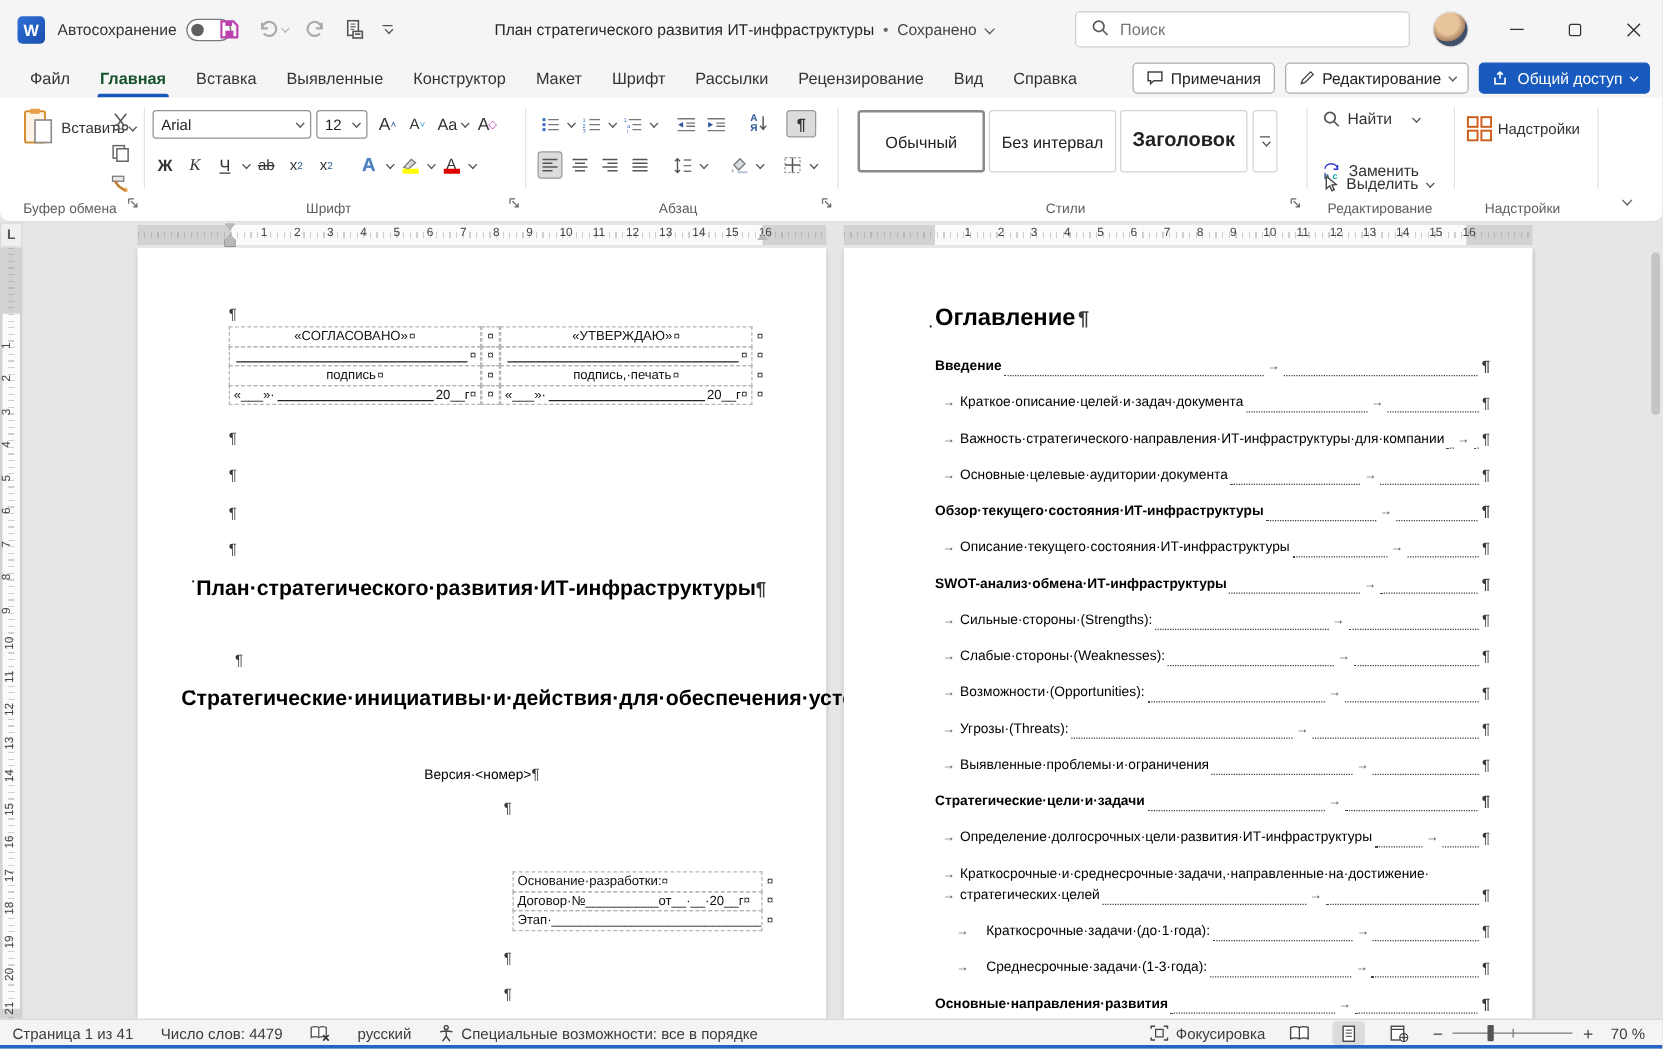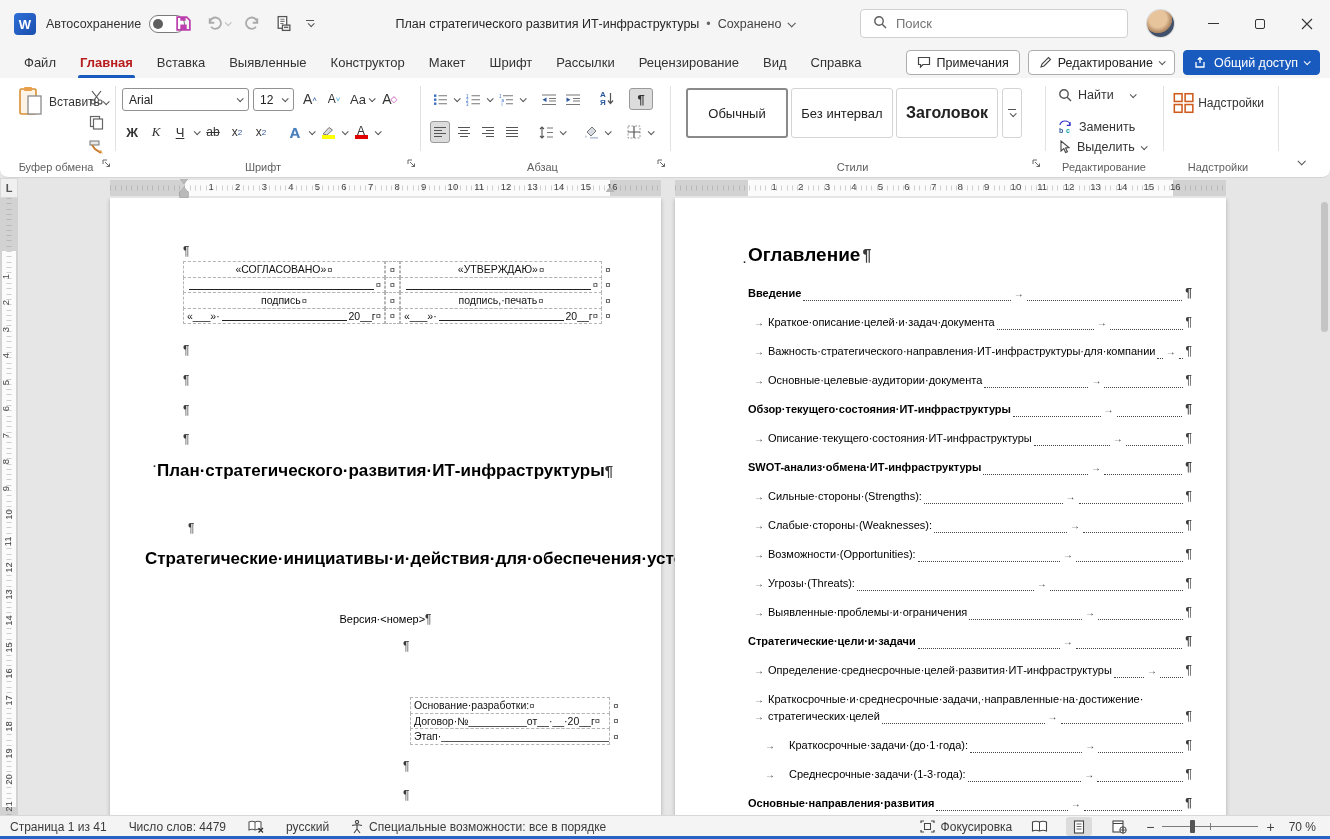--- a/index.html
+++ b/index.html
@@ -27,21 +27,21 @@
     background:radial-gradient(circle at 40% 32%, #e7c49c 0 36%, #a9825f 58%, #41506b 60%); box-shadow:0 0 0 1px #d8d8d8; }
   .wincontrols { position:absolute; right:0; top:0; height:47px; width:140px; display:flex; }
   .winbtn { flex:1; display:flex; align-items:center; justify-content:center; }
   .g-min { width:11px; border-top:1px solid #333; display:inline-block; }
   .g-max { width:10px; height:10px; border:1px solid #333; border-radius:2px; display:inline-block; }
 
   
   .tabrow { position:absolute; left:0; top:47px; width:100%; height:31px; background:#f5f5f5; }
   .rtabs { position:absolute; left:12px; top:0; height:31px; display:flex; }
   .rtab { position:relative; padding:0 12px; display:flex; align-items:center; font-size:13px; color:#333; cursor:default; }
-  .rtab.active { font-weight:bold; color:#b91c1c; }
+  .rtab.active { font-weight:bold; color:#14532d; }
   .rtab.active::after { content:""; position:absolute; left:10px; right:10px; bottom:0; height:3px; background:#185abd; border-radius:2px 2px 0 0; }
   .topactions { position:absolute; right:10px; top:3px; height:25px; display:flex; gap:8px; }
   .pill { height:25px; border:1px solid #adadad; border-radius:4px; background:#fff; display:flex; align-items:center; gap:6px; padding:0 10px; font-size:12.5px; color:#222; }
   .pill.blue { background:#185abd; border-color:#185abd; color:#fff; }
   .pill.blue .chv { border-color:#fff; }
 
   
   .ribbon { position:absolute; left:0; top:78px; width:100%; height:100px; background:#fff; border-bottom:1px solid #d4d4d4; border-radius:0 0 8px 8px; }
   .vsep { position:absolute; top:8px; bottom:26px; width:1px; background:#e2e2e2; }
   .glabel { position:absolute; bottom:4px; font-size:11px; color:#5f5f5f; text-align:center; }
@@ -480,21 +480,21 @@
     <div class="vsep" style="left:1045px;"></div>
 
     <div class="editrow" style="left:1058px; top:10px;">
       <svg width="14" height="14" viewBox="0 0 14 14">
           <circle cx="6" cy="6" r="4.2" fill="none" stroke="#555" stroke-width="1.4"></circle>
           <path d="M9.2 9.2 L13 13" stroke="#555" stroke-width="1.4"></path>
         </svg>
       <span>Найти</span>
         <span class="chv small" style="margin-left:10px;"></span>
     </div>
-    <div class="editrow" style="left:1058px; top:42px;">
+    <div class="editrow" style="left:1058px; top:52px;">
       <svg width="15" height="14" viewBox="0 0 15 14">
           <path d="M2 5 A5 4 0 0 1 12 5" fill="none" stroke="#33c" stroke-width="1.2"></path>
           <path d="M12 2 V5.4 H8.8" fill="none" stroke="#33c" stroke-width="1.2"></path>
           <text x="1" y="13" font-size="7" fill="#2b579a" font-weight="bold">b</text>
           <text x="8" y="13" font-size="7" fill="#00a0a0" font-weight="bold">c</text>
         </svg>
       <span>Заменить</span>
     </div>
     <div class="editrow" style="left:1058px; top:62px;">
       <svg width="13" height="14" viewBox="0 0 13 14">
@@ -828,21 +828,21 @@
           </div>
           <div class="toc-row b">
             <span class="toc-text">Стратегические·цели·и·задачи</span>
             <span class="leader l1"></span>
             <span class="tabmark mid">→</span>
             <span class="leader l2"></span>
             <span class="pmark">¶</span>
           </div>
           <div class="toc-row ind1">
             <span class="tabmark">→</span>
-            <span class="toc-text">Определение·среднесрочные·целей·развития·ИТ-инфраструктуры</span>
+            <span class="toc-text">Определение·долгосрочных·цели·развития·ИТ-инфраструктуры</span>
             <span class="leader l1"></span>
             <span class="tabmark mid">→</span>
             <span class="leader l2"></span>
             <span class="pmark">¶</span>
           </div>
           <div class="toc-row ind1 nl">
             <span class="tabmark">→</span>
             <span class="toc-text">Краткосрочные·и·среднесрочные·задачи,·направленные·на·достижение·</span>
           </div>
           <div class="toc-row ind1">

